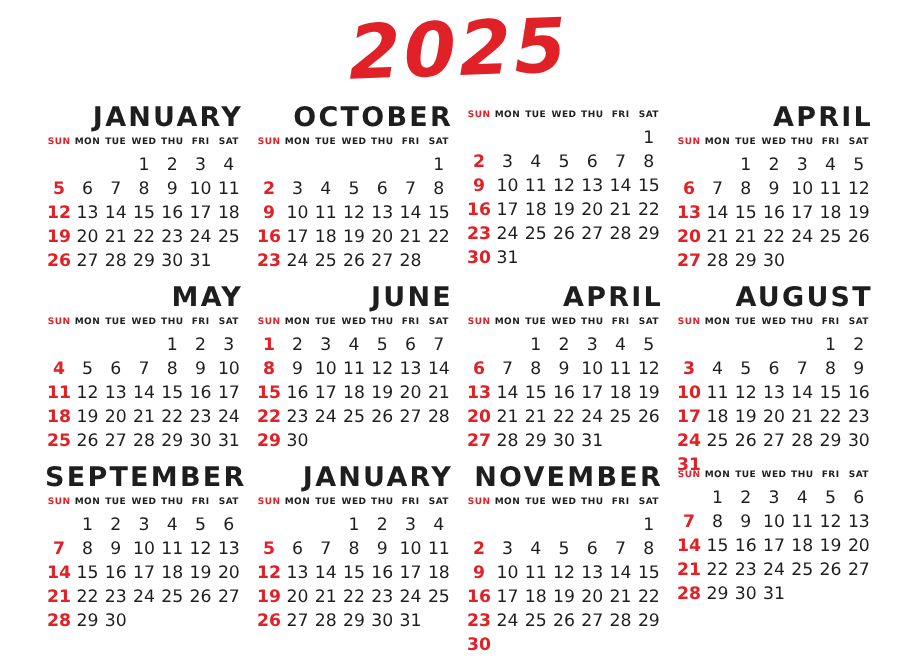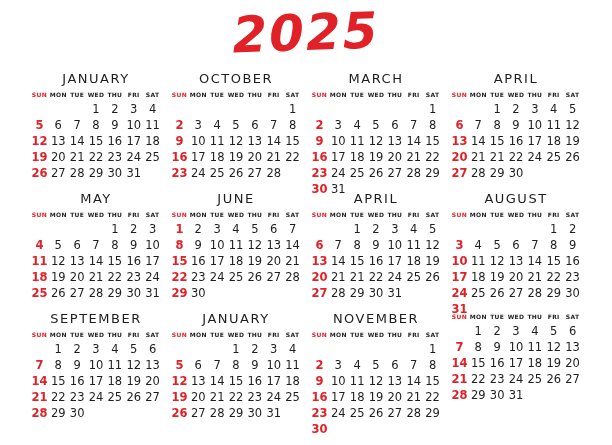--- a/index.html
+++ b/index.html
@@ -31,23 +31,23 @@
     grid-template-rows: repeat(3, 120px);
     column-gap: 8px;
     row-gap: 0px;
     justify-content: center;
     margin-top: 4px;
   }
   .month {
     width: 132px;
   }
   .month-name {
-    text-align: center;
-    font-size: 13px;
-    font-weight: 400;
+    text-align: right;
+    font-size: 18px;
+    font-weight: 700;
     letter-spacing: 1.5px;
     height: 18px;
     line-height: 18px;
   }
   .day-row {
     display: grid;
     grid-template-columns: repeat(7, 1fr);
     height: 11px;
     margin-top: 1px;
   }
@@ -170,21 +170,20 @@
         <span class="date-cell red">23</span>
         <span class="date-cell">24</span>
         <span class="date-cell">25</span>
         <span class="date-cell">26</span>
         <span class="date-cell">27</span>
         <span class="date-cell">28</span>
         <span class="date-cell"></span>
       </div>
     </div>
     <div class="month">
-      <div class="month-name">MARCH</div>
       <div class="day-row">
         <span class="day-label red">SUN</span>
         <span class="day-label">MON</span>
         <span class="day-label">TUE</span>
         <span class="day-label">WED</span>
         <span class="day-label">THU</span>
         <span class="day-label">FRI</span>
         <span class="day-label">SAT</span>
       </div>
       <div class="weeks">

